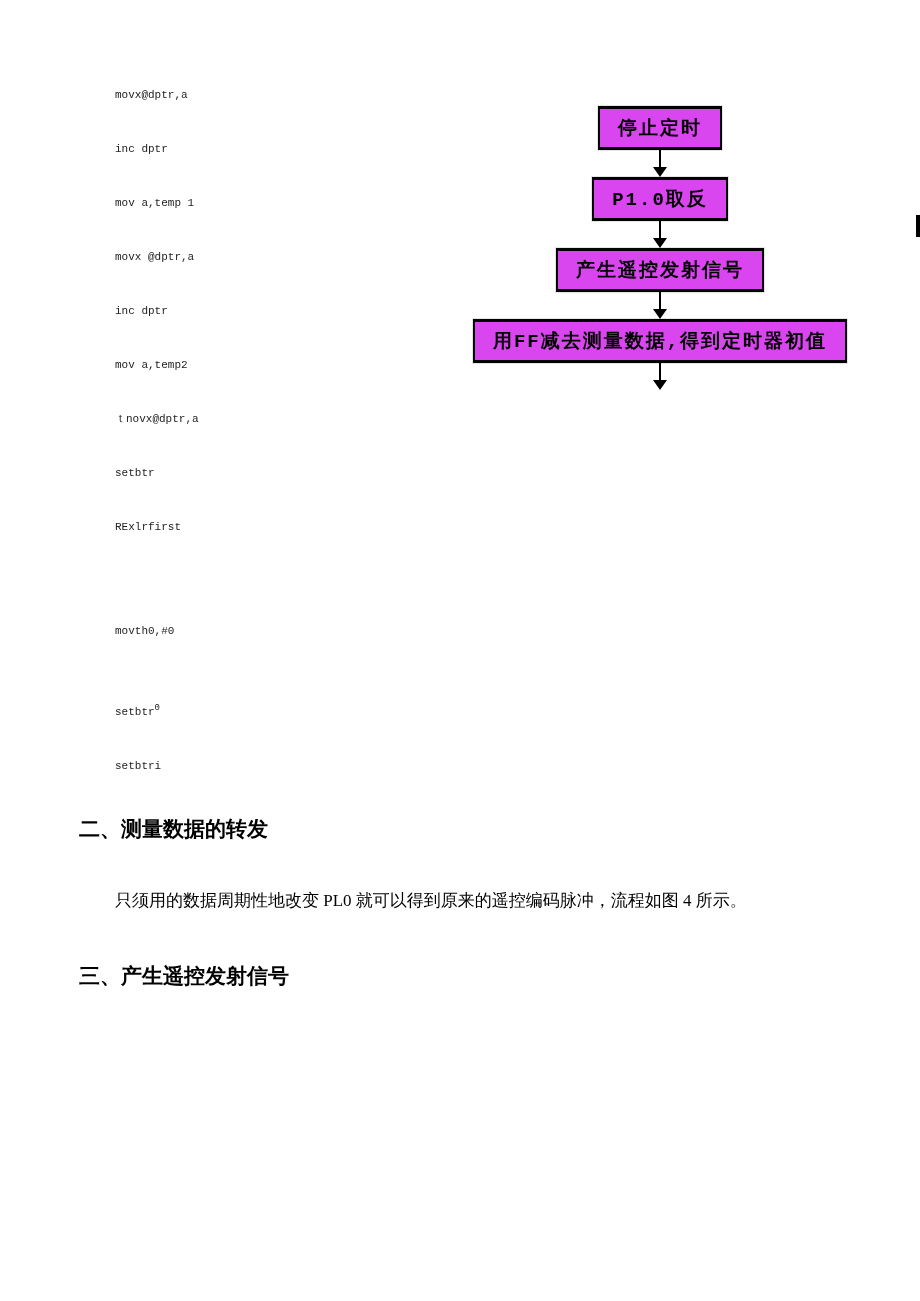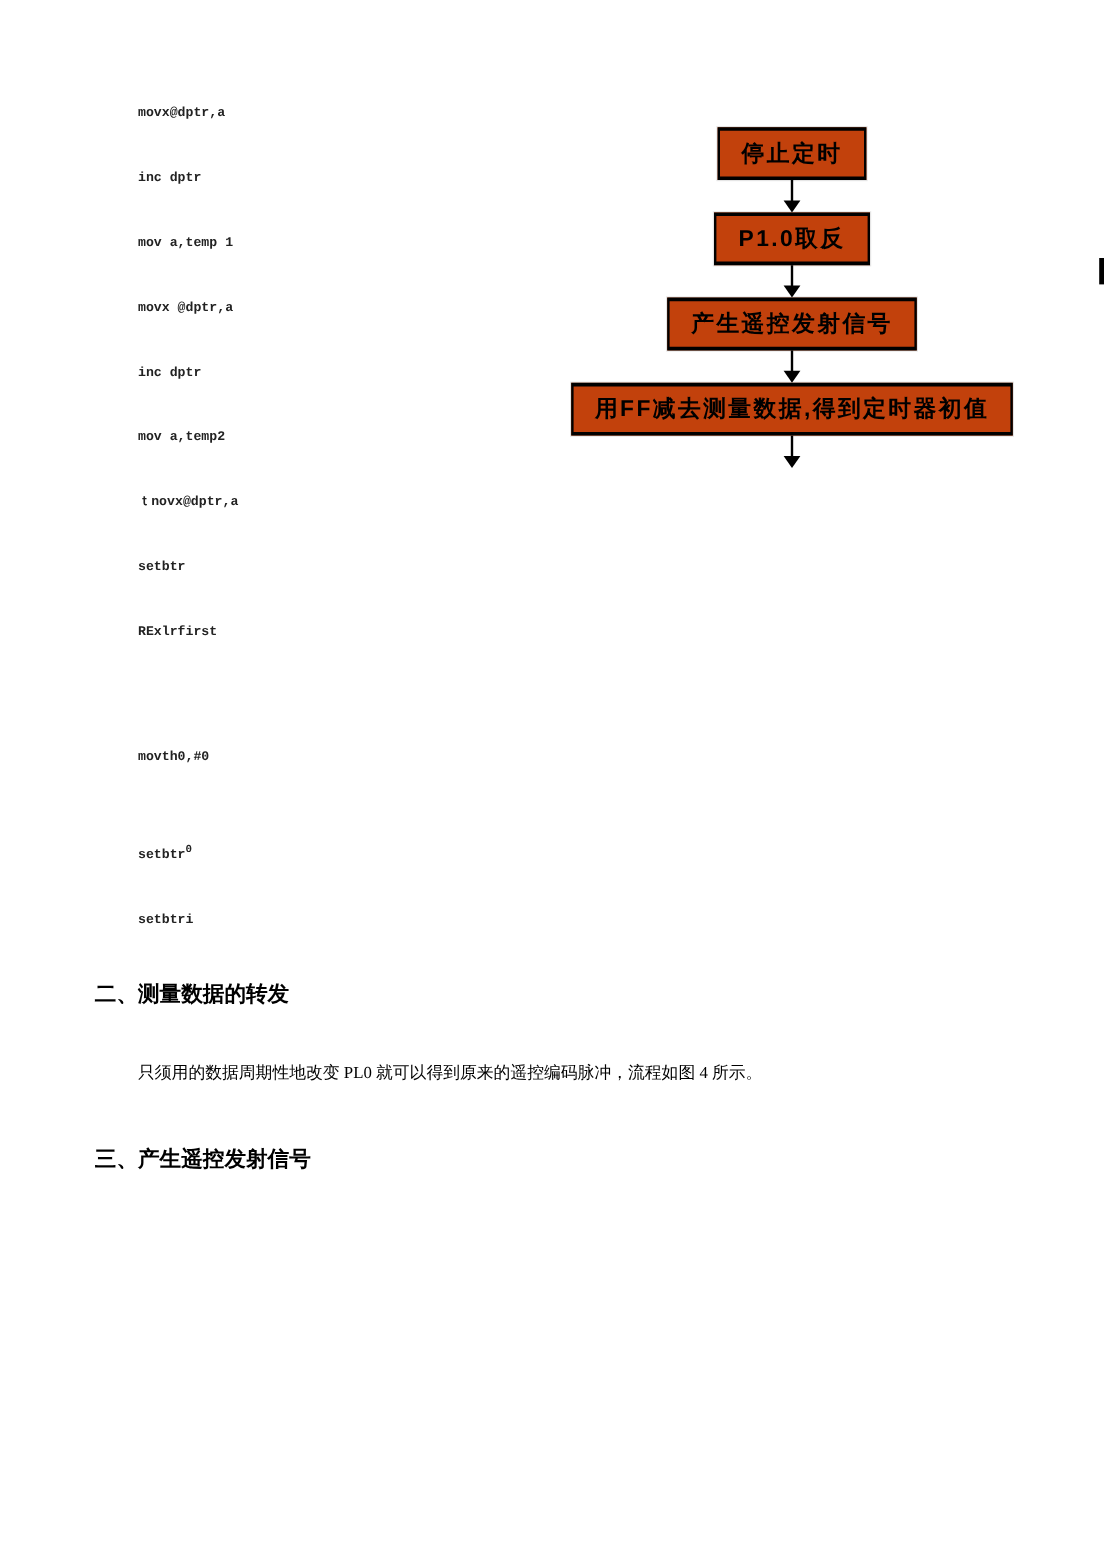--- a/index.html
+++ b/index.html
@@ -13,38 +13,37 @@
     padding: 90px 115px 0 115px;
   }
   .code-list {
     font-family: "Courier New", monospace;
     font-size: 11px;
     color: #222;
     line-height: 1;
   }
   .code-list .item {
     margin-bottom: 43px;
-    font-weight: bold;
   }
   .code-list .gap-big { margin-top: 93px; }
   .code-list .gap-huge { margin-top: 67px; }
   .flowchart {
     position: absolute;
     top: 106px;
     right: 60px;
     width: 400px;
     display: flex;
     flex-direction: column;
     align-items: center;
   }
   .fc-box {
     border: 2.5px solid #000;
     border-width: 3px 2px 3px 2px;
-    background: #c2410c;
-    font-family: Liberation Sans, sans-serif;
+    background: #d946ef;
+    font-family: Liberation Mono, monospace;
     font-size: 19px;
     font-weight: 600;
     letter-spacing: 2px;
     padding: 6px 18px;
     text-align: right;
     box-shadow: 0 0 0 1px rgba(0,0,0,0.1);
   }
   .fc-arrow {
     display: flex;
     flex-direction: column;
@@ -65,28 +64,28 @@
   }
   .fc-ghost-bar {
     position: absolute;
     top: 215px;
     right: 0;
     width: 4px;
     height: 22px;
     background: #000;
   }
   .section-heading {
-    font-size: 18px;
+    font-size: 21px;
     font-weight: bold;
     margin-top: 38px;
     margin-bottom: 44px;
     margin-left: -36px;
   }
   .body-text {
-    font-size: 14px;
+    font-size: 17px;
     line-height: 1.6;
     margin-bottom: 48px;
   }
   .sup { font-size: 9px; vertical-align: super; }
 </style>
 </head>
 <body>
 
 <div class="code-list">
   <div class="item">movx@dptr,a</div>

